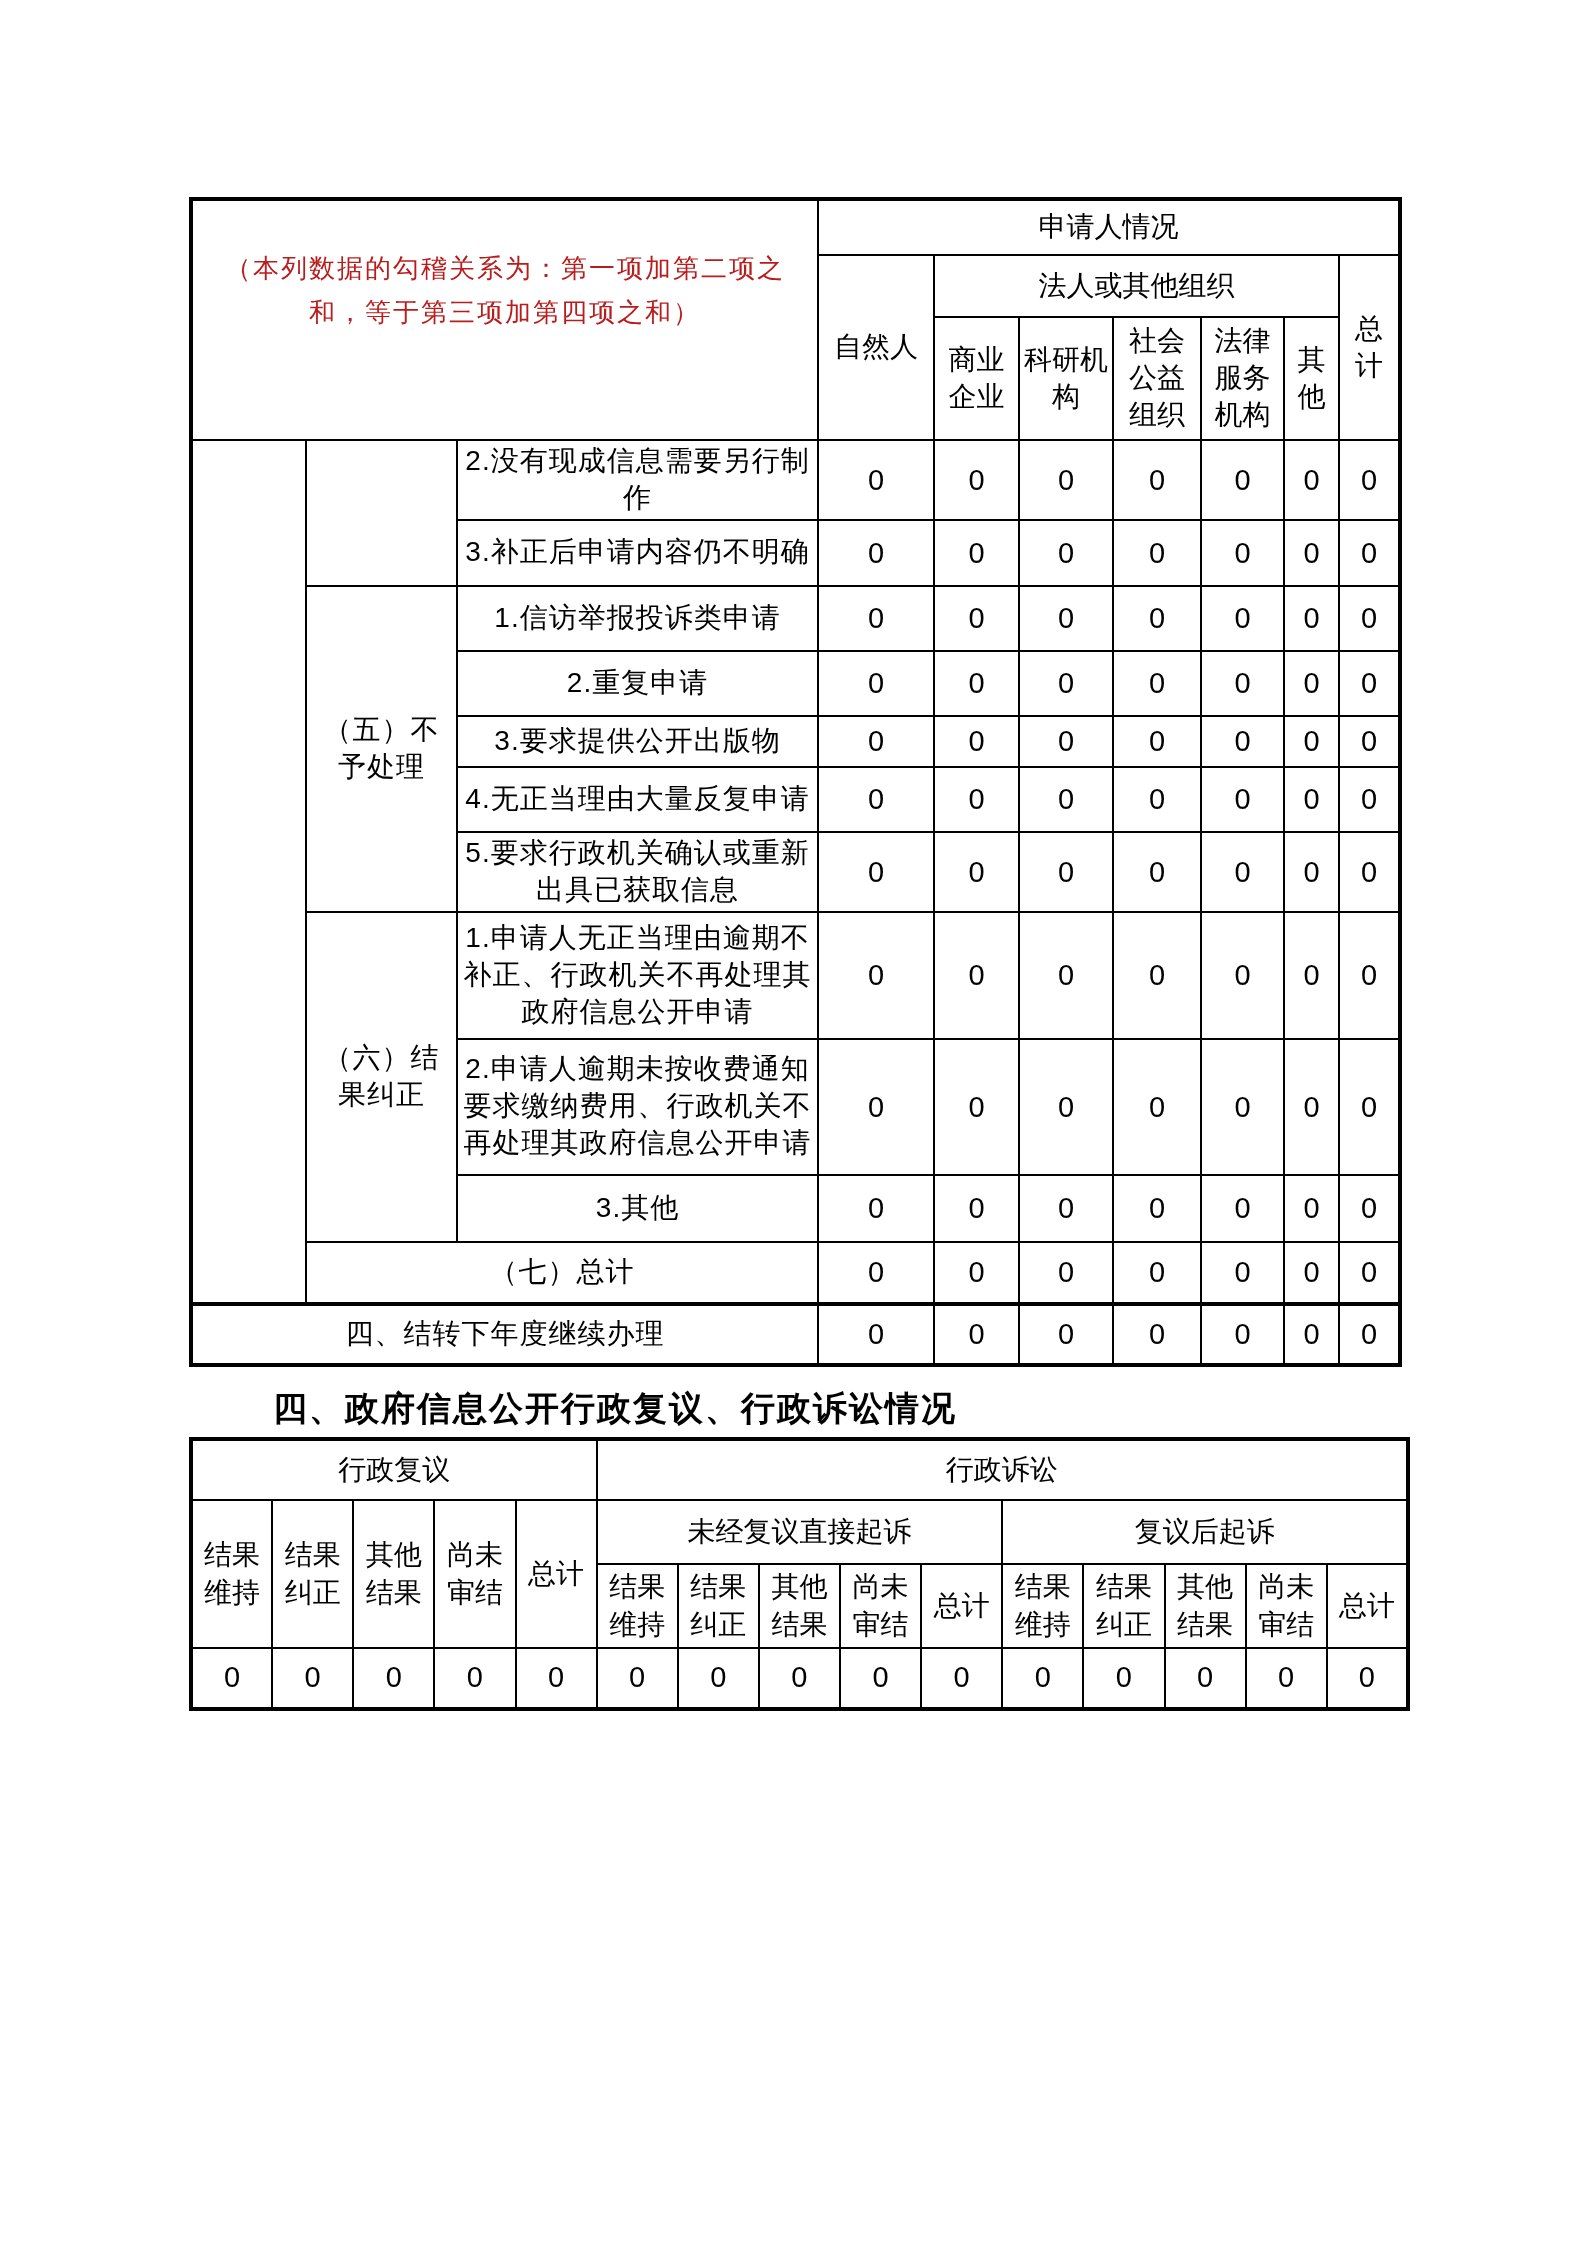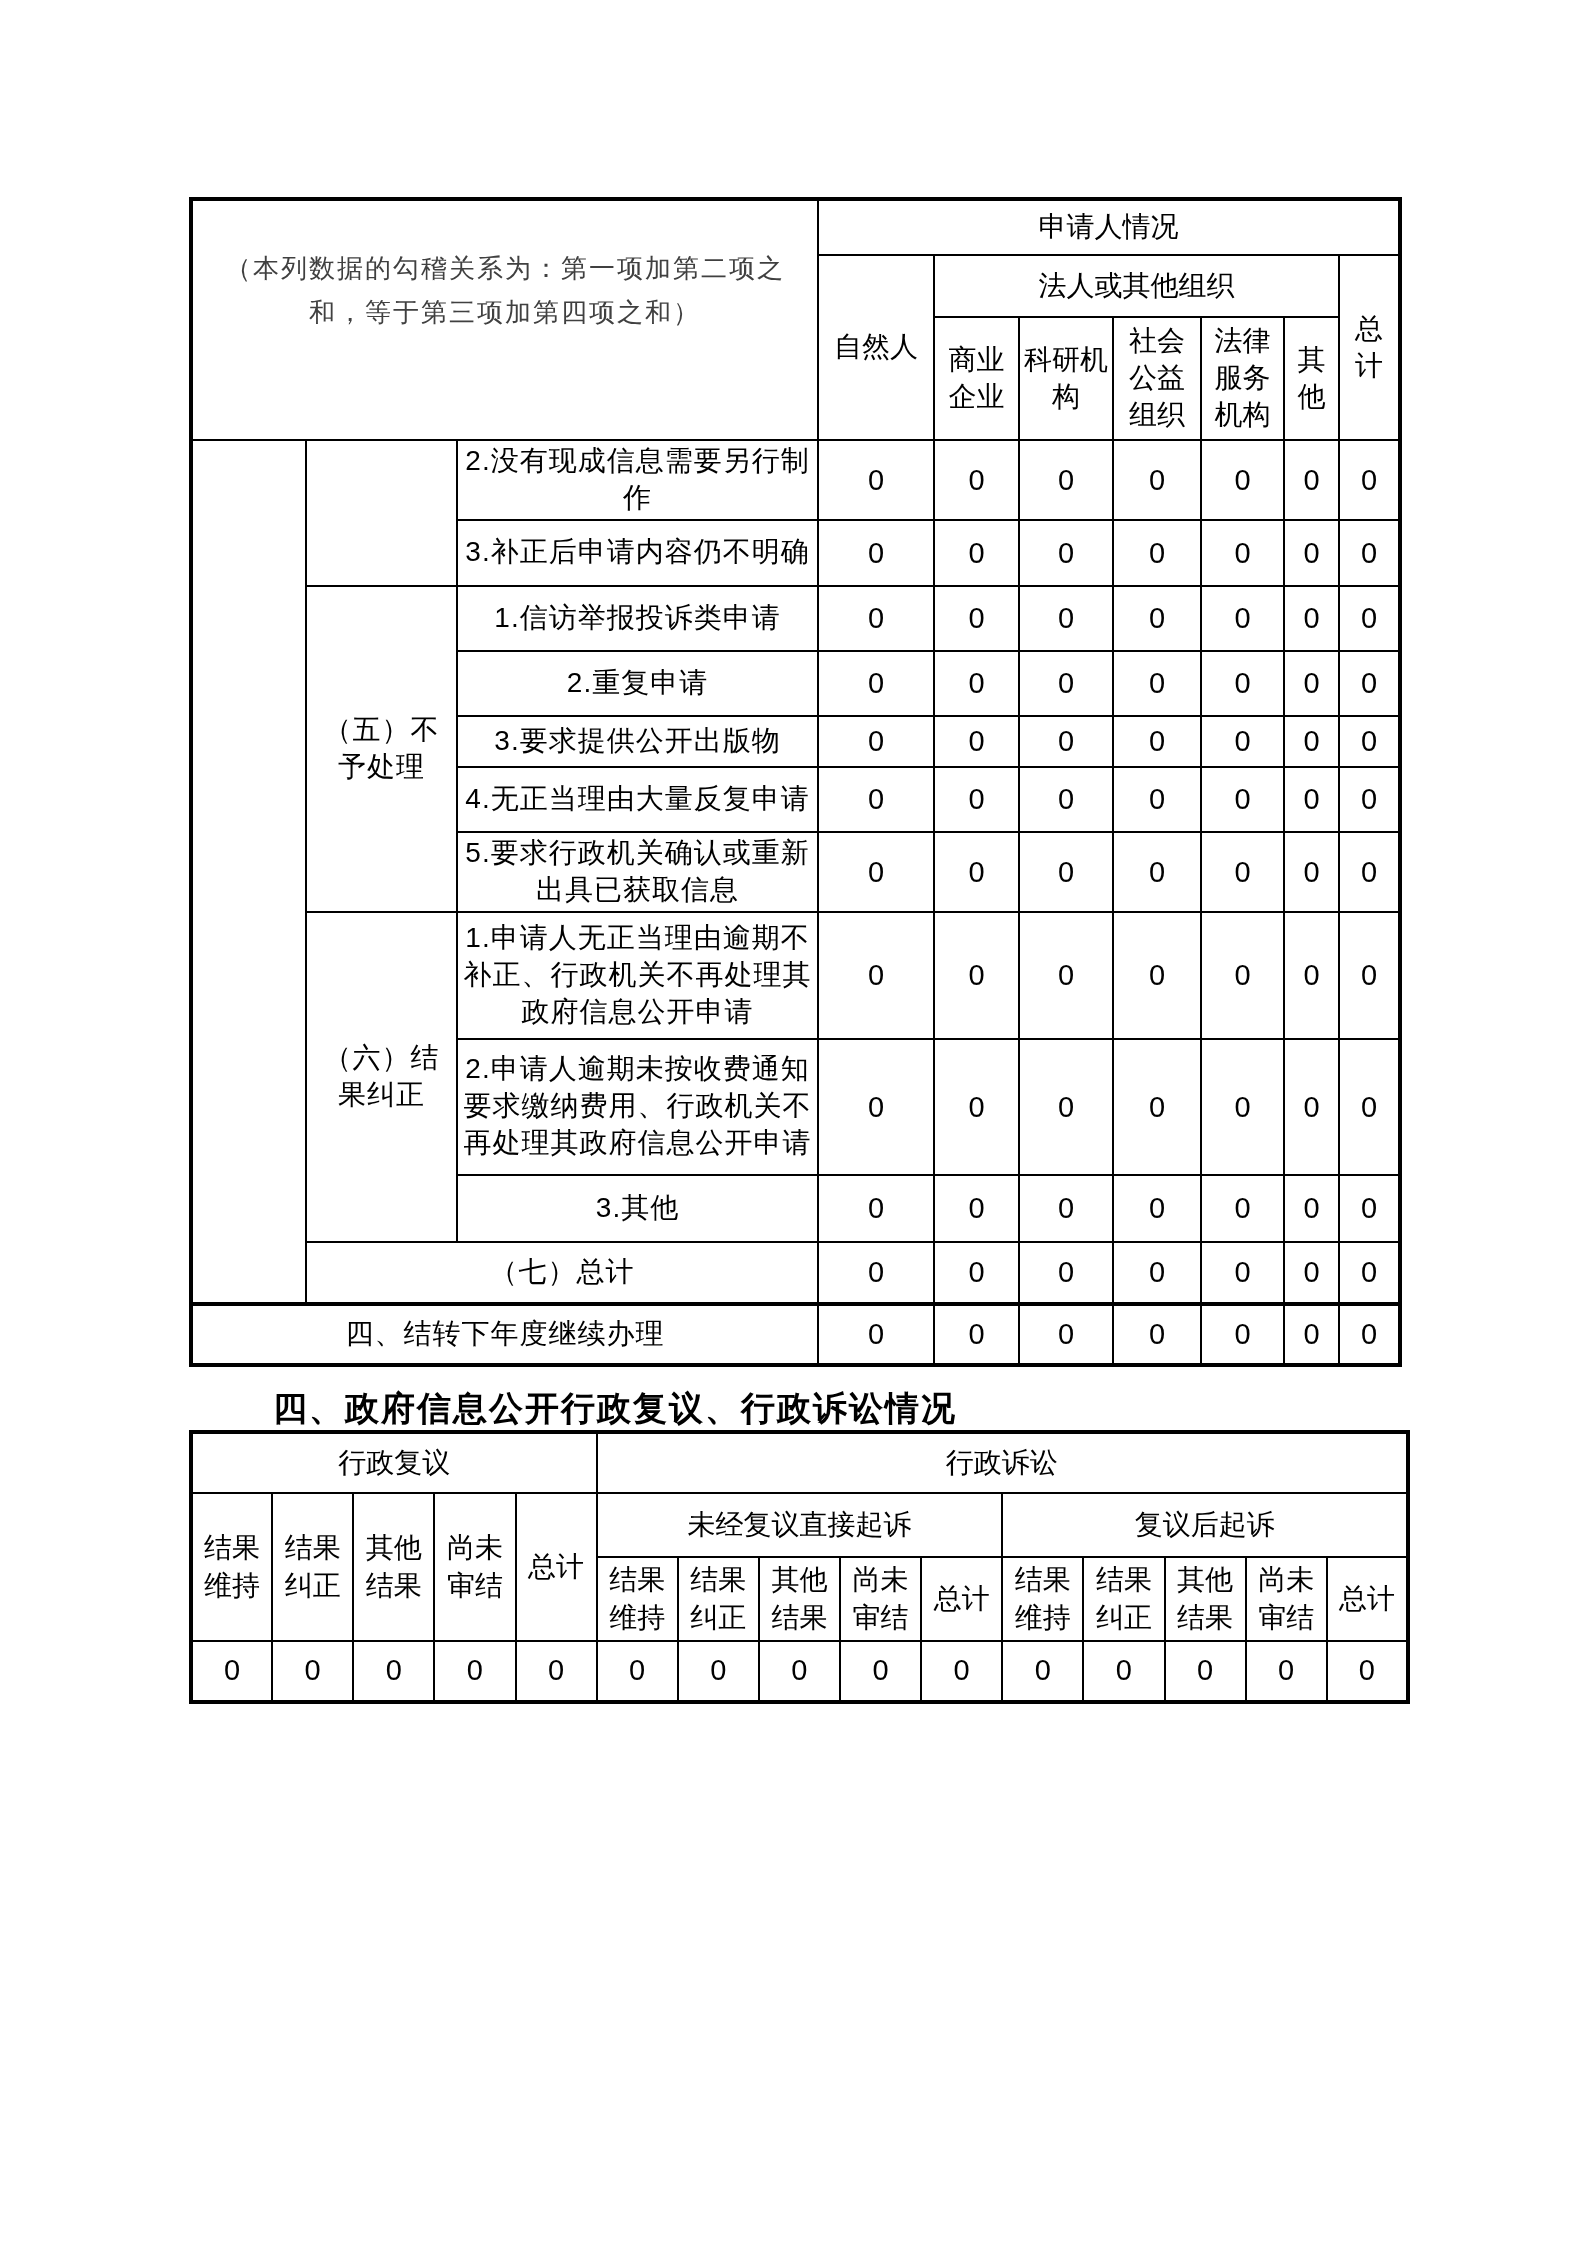--- a/index.html
+++ b/index.html
@@ -31,35 +31,35 @@
     overflow:hidden;
   }
   .t1{border:4px solid #000;}
   .t1 .note-cell{
     font-family:"Liberation Serif","DejaVu Serif",serif;
     font-size:26px;
     letter-spacing:2px;
     line-height:1.7;
     white-space:pre-line;
     padding-bottom:60px;
-    color:#404040;
+    color:#b91c1c;
   }
   .t1 .num{font-size:29px;padding:0;}
   .t1 .lbl{letter-spacing:1px;}
   .t1 tr.carry-row td{border-top:4px solid #000;}
   
   .sec-title{
     font-size:34px;
     font-weight:bold;
     letter-spacing:2px;
     line-height:40px;
     margin:0;
     color:#000;
   }
-  .title4{margin:21px 0 2px 84px;}
+  .title4{margin:21px 0 9px 84px;}
   .title5{margin:72px 0 0 81px;}
   
   .t2{width:1221px;border:4px solid #000;padding-left:44px;}
   .t2 td,.t2 th{
     border:2px solid #000;
     text-align:center;
     vertical-align:middle;
     font-size:28px;
     font-weight:normal;
     line-height:1.35;

